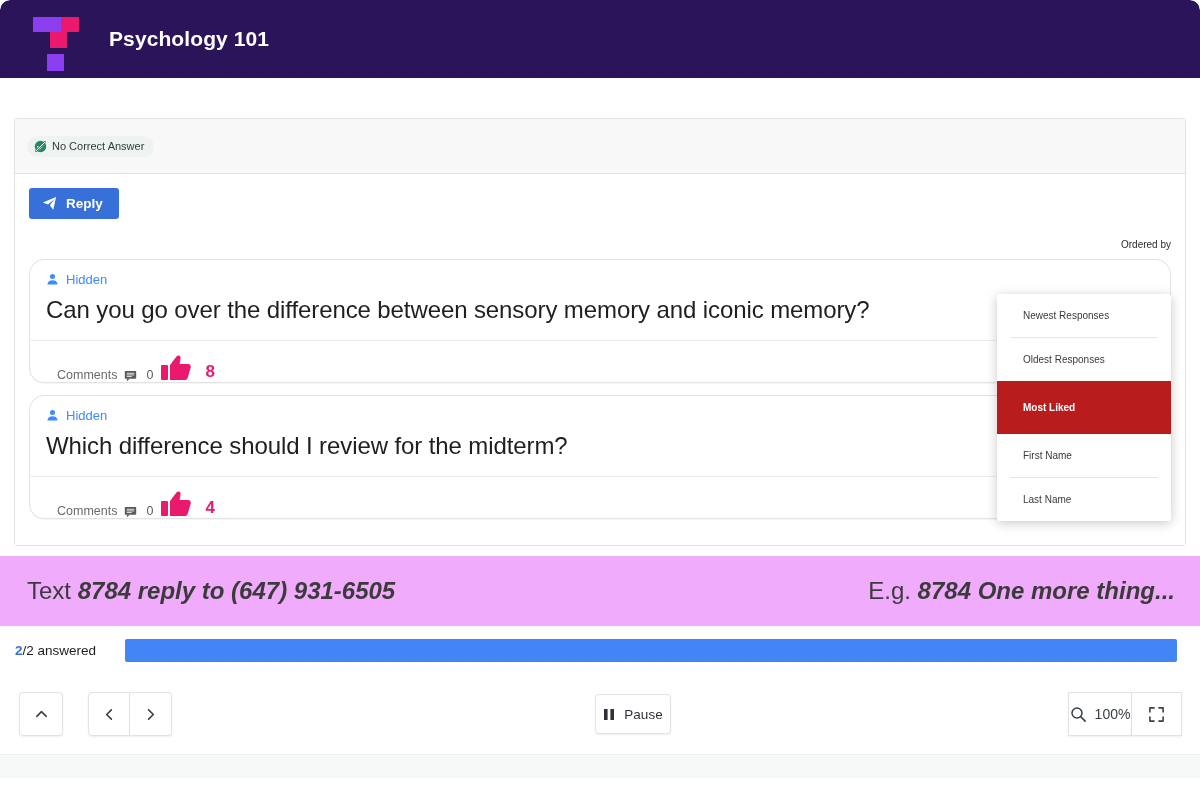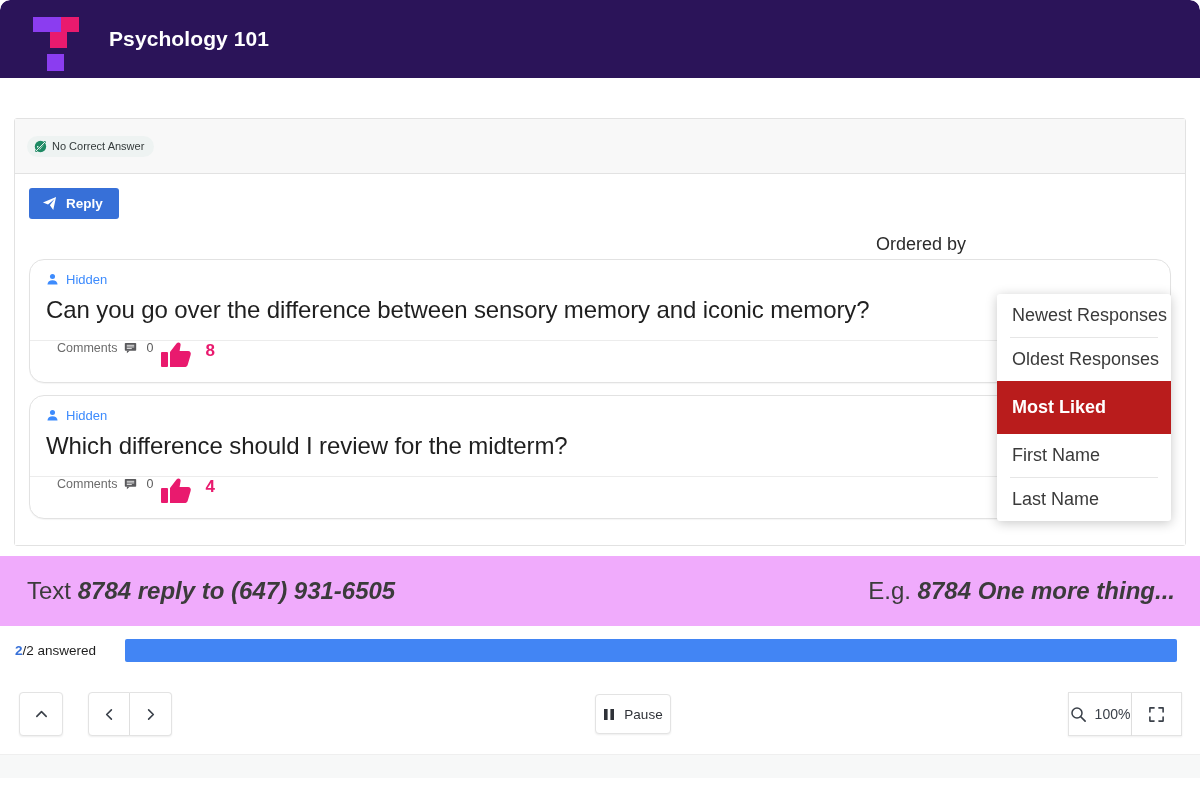--- a/index.html
+++ b/index.html
@@ -120,23 +120,22 @@
 
   .orderbar {
     position: relative;
     height: 30px;
     padding-right: 14px;
     display: flex;
     justify-content: flex-end;
     align-items: center;
   }
   .ordered-by-label {
-    font-size: 18px;
+    font-size: 10px;
     color: #2b2b2b;
-    margin-right: 205px;
   }
 
   
   .resp-list { padding: 0 14px 14px 14px; }
   .resp {
     border: 1px solid #e2e2e2;
     border-radius: 15px;
     background: #ffffff;
     margin-bottom: 12px;
     box-shadow: 0 1px 1px rgba(0,0,0,.04);
@@ -152,21 +151,21 @@
   .resp-text {
     font-size: 24px;
     color: #1f1f1f;
     padding: 9px 16px 16px 16px;
     letter-spacing: -.1px;
   }
   .resp-foot {
     border-top: 1px solid #ececec;
     height: 41px;
     display: flex;
-    align-items: flex-start;
+    align-items: flex-end;
     padding-left: 27px;
     gap: 7px;
   }
   .comments-label { font-size: 12.5px; color: #6c6c6c; }
   .comments-count { font-size: 12.5px; color: #5c5c5c; margin-left: 2px; }
   .likes-count {
     font-size: 17px;
     font-weight: bold;
     color: #e91a6e;
     margin-left: 6px;
@@ -181,22 +180,22 @@
     background: #ffffff;
     border-radius: 3px;
     box-shadow: 0 2px 12px rgba(0,0,0,.22);
     z-index: 50;
     overflow: hidden;
   }
   .dd-item {
     height: 43px;
     display: flex;
     align-items: center;
-    padding-left: 15px;
-    font-size: 18px;
+    padding-left: 26px;
+    font-size: 10px;
     color: #3a3a3a;
     box-sizing: border-box;
     cursor: pointer;
   }
   .dd-sep { height:1px; background:#e6e6e6; margin:0 13px; }
   .dd-item.active {
     background: #b91c1c;
     color: #ffffff;
     font-weight: bold;
     height: 53px;

